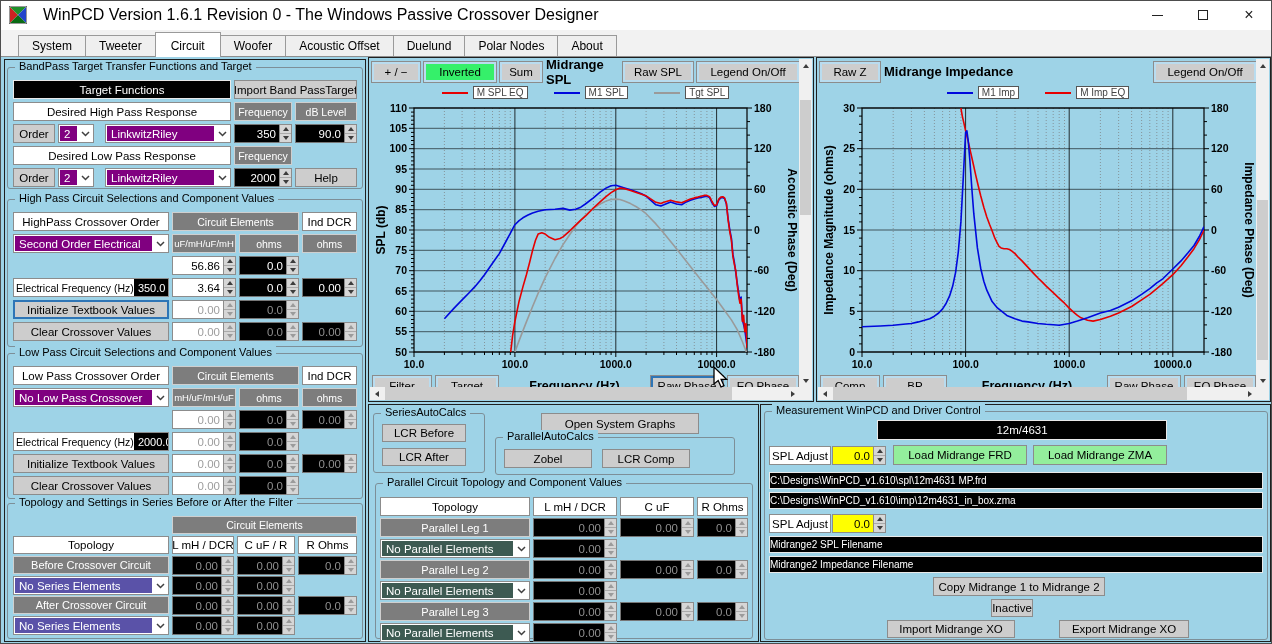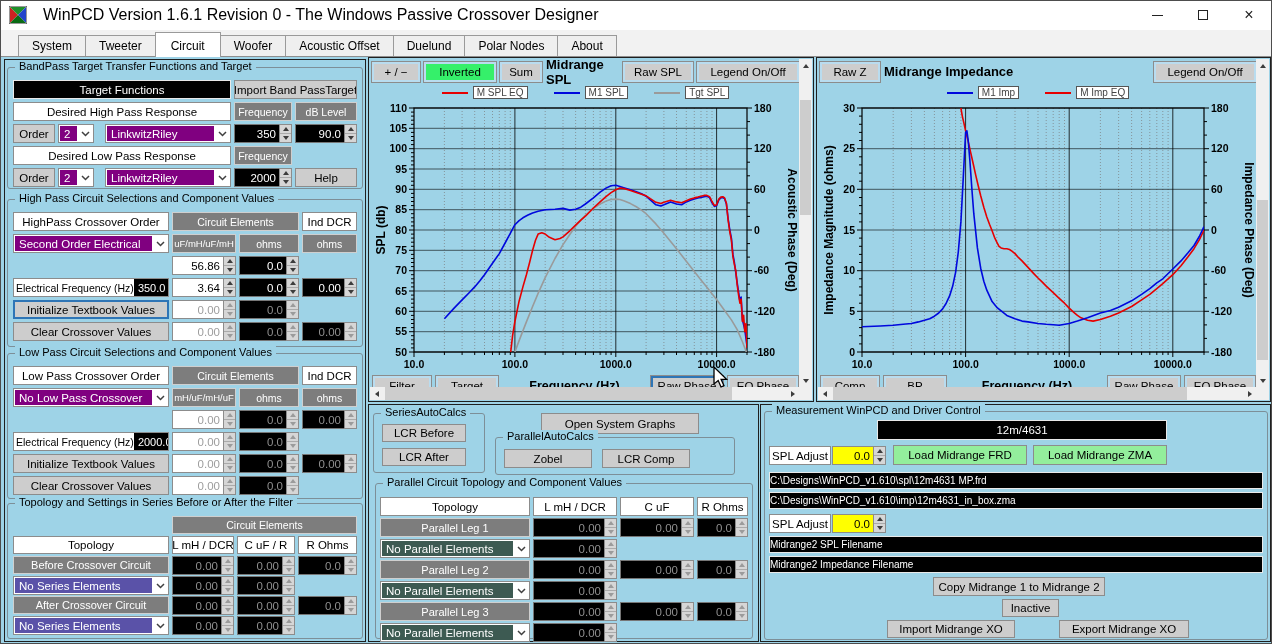--- a/index.html
+++ b/index.html
@@ -1303,21 +1303,21 @@
             <i class="tri-up"></i>
           </span>
           <span class="sb">
             <i class="tri-dn"></i>
           </span>
         </span>
       </div>
     <div class="abs blackbox left" style="left:4px;top:124px;width:494px;height:17px">Midrange2 SPL Filename</div>
     <div class="abs blackbox left" style="left:4px;top:144px;width:494px;height:17px">Midrange2 Impedance Filename</div>
     <div class="abs btn" style="left:168px;top:165px;width:172px;height:19px">Copy Midrange 1 to  Midrange 2</div>
-    <div class="abs btn" style="left:237px;top:187px;width:57px;height:18px">Inactive</div>
+    <div class="abs btn" style="left:226px;top:187px;width:42px;height:18px">Inactive</div>
     <div class="abs btn" style="left:122px;top:208px;width:128px;height:18px">Import Midrange XO</div>
     <div class="abs btn" style="left:294px;top:208px;width:130px;height:18px">Export Midrange XO</div>
   </div>
 </div>
 
 <div class="cursor" style="left:712px;top:366px">
   <svg width="22" height="24" viewBox="0 0 22 24">
     <path d="M2,1 L2,18 L6.2,14.6 L9,21 L12,19.7 L9.1,13.4 L14.6,13.4 Z" fill="#fff" stroke="#000" stroke-width="1.3"></path>
   </svg>
 </div>

